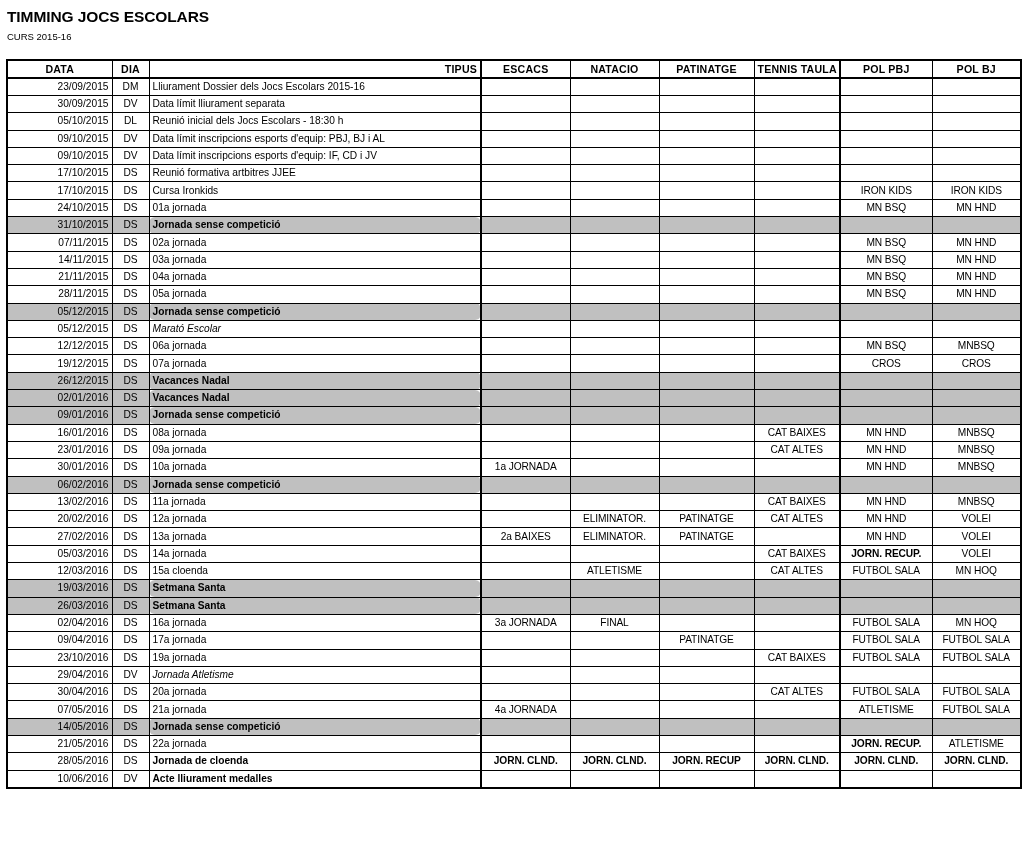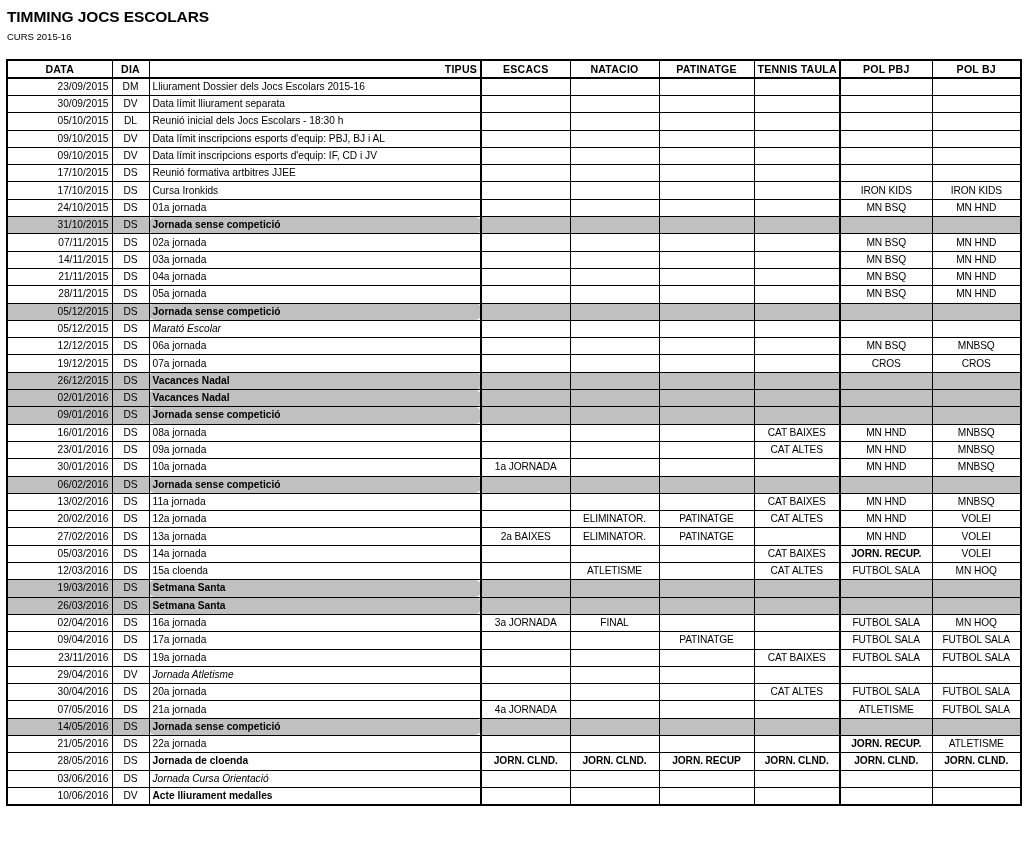--- a/index.html
+++ b/index.html
@@ -462,21 +462,21 @@
           <td class="c-dia">DS</td>
           <td class="c-tipus sep-r">17a jornada</td>
           <td class="sport"></td>
           <td class="sport"></td>
           <td class="sport">PATINATGE</td>
           <td class="sport sep-r"></td>
           <td class="sport">FUTBOL SALA</td>
           <td class="sport sep-r">FUTBOL SALA</td>
         </tr>
         <tr>
-          <td class="c-data sep-l">23/11/2016</td>
+          <td class="c-data sep-l">23/10/2016</td>
           <td class="c-dia">DS</td>
           <td class="c-tipus sep-r">19a jornada</td>
           <td class="sport"></td>
           <td class="sport"></td>
           <td class="sport"></td>
           <td class="sport sep-r">CAT BAIXES</td>
           <td class="sport">FUTBOL SALA</td>
           <td class="sport sep-r">FUTBOL SALA</td>
         </tr>
         <tr>
@@ -539,31 +539,20 @@
           <td class="c-dia">DS</td>
           <td class="c-tipus sep-r bold">Jornada de cloenda</td>
           <td class="sport bold">JORN. CLND.</td>
           <td class="sport bold">JORN. CLND.</td>
           <td class="sport bold">JORN. RECUP</td>
           <td class="sport sep-r bold">JORN. CLND.</td>
           <td class="sport bold">JORN. CLND.</td>
           <td class="sport sep-r bold">JORN. CLND.</td>
         </tr>
         <tr>
-          <td class="c-data sep-l">03/06/2016</td>
-          <td class="c-dia">DS</td>
-          <td class="c-tipus sep-r italic">Jornada Cursa Orientació</td>
-          <td class="sport"></td>
-          <td class="sport"></td>
-          <td class="sport"></td>
-          <td class="sport sep-r"></td>
-          <td class="sport shade"></td>
-          <td class="sport sep-r shade"></td>
-        </tr>
-        <tr>
           <td class="c-data sep-l">10/06/2016</td>
           <td class="c-dia">DV</td>
           <td class="c-tipus sep-r bold">Acte lliurament medalles</td>
           <td class="sport"></td>
           <td class="sport"></td>
           <td class="sport"></td>
           <td class="sport sep-r"></td>
           <td class="sport"></td>
           <td class="sport sep-r"></td>
         </tr>

